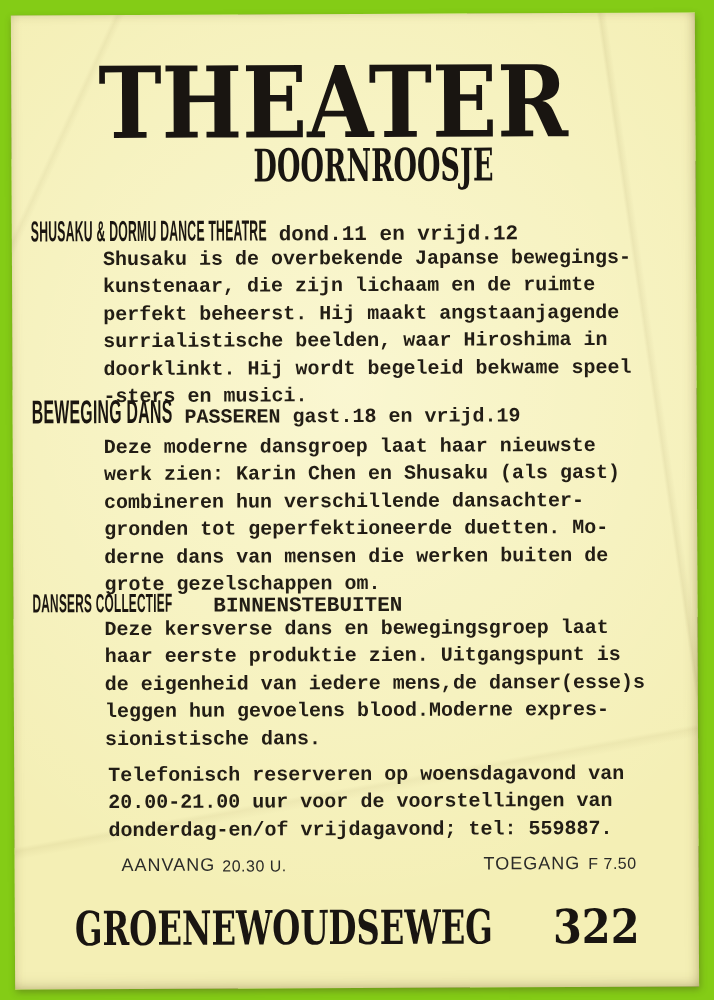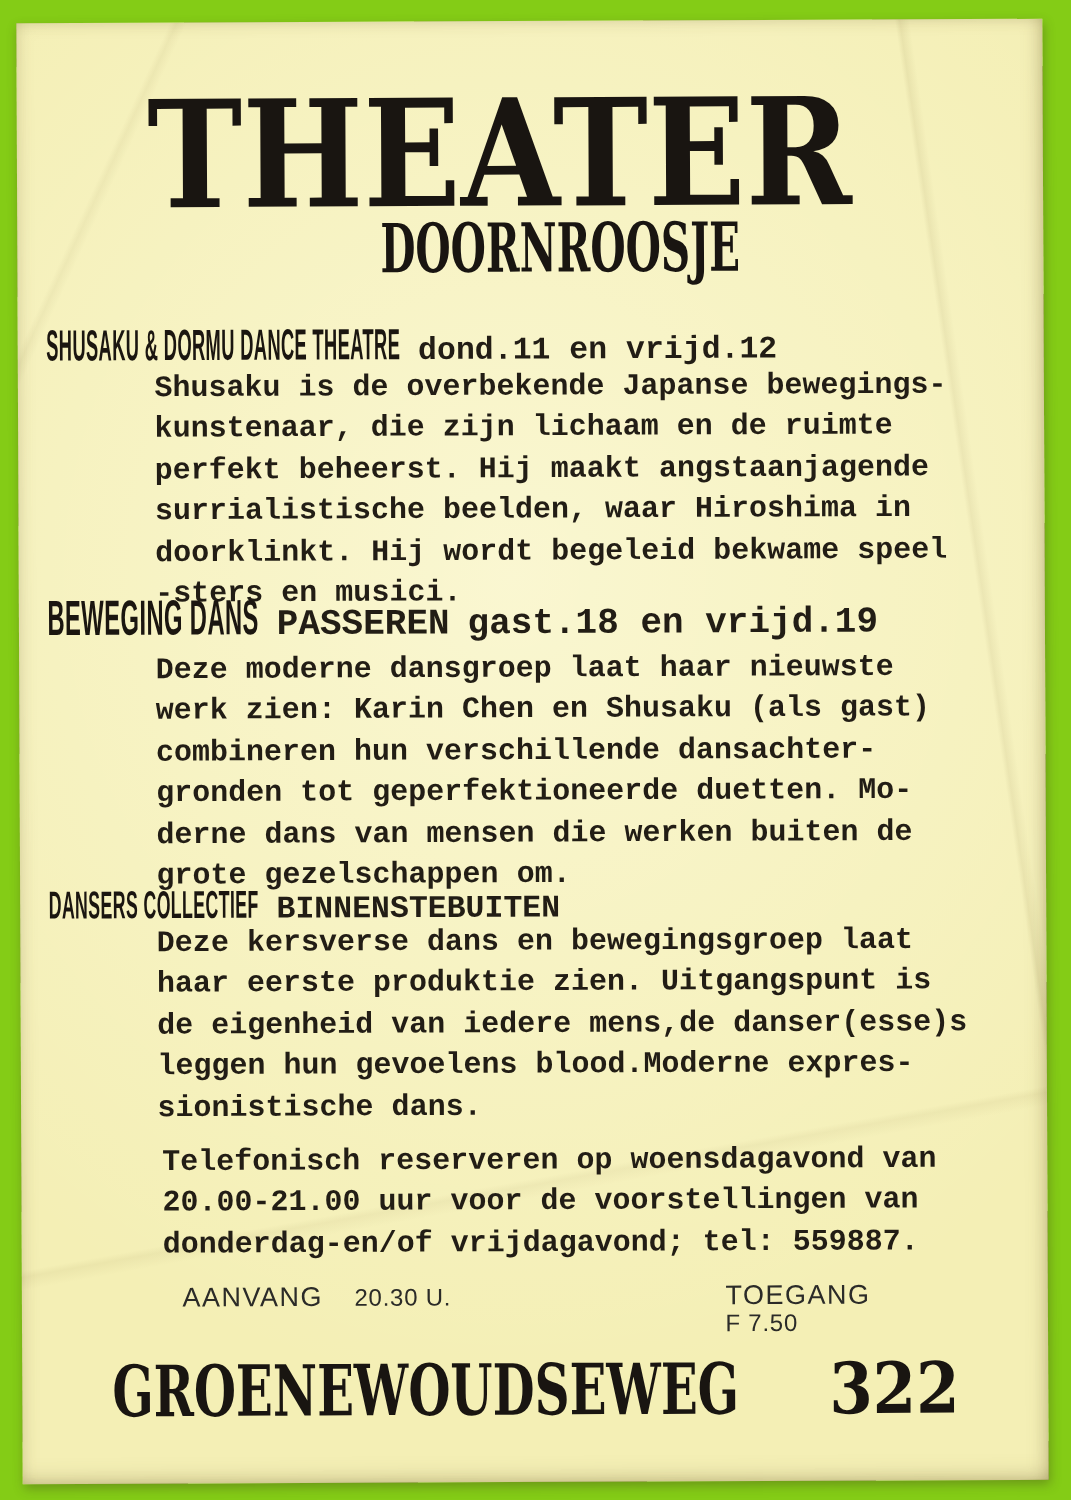--- a/index.html
+++ b/index.html
@@ -38,32 +38,32 @@
   .title{left:87px;top:32px;font-size:99px;}
   .subtitle{left:242px;top:126px;font-size:45px;}
   .sec-head{display:flex;align-items:baseline;column-gap:12px;left:19px;}
   .sec1-head{top:202px;}
   .sec2-head{top:380px;}
   .sec3-head{top:575px;}
   .sec1-head .cond{font-size:29px;}
   .sec2-head .cond{font-size:33px;}
   .sec3-head .cond{font-size:26px;}
   .sec1-head .typed,.sec3-head .typed{font-size:21px;}
-  .sec2-head .typed{font-size:24px;}
-  .sec3-head .show{}
+  .sec2-head .typed{font-size:20px;}
+  .sec3-head .show{margin-left:29px;}
   .body{
     left:91px;font-size:20px;line-height:27.4px;white-space:pre-line;
   }
   .body1{top:231px;}
   .body2{top:419px;}
   .body3{top:601px;}
   .booking{left:94px;top:747px;font-size:20px;line-height:27.4px;white-space:pre-line;}
   .inforow{display:flex;align-items:baseline;color:#2b2b28;}
-  .aanvang{left:107px;top:840px;column-gap:21px;align-items:flex-end;}
-  .toegang{left:469px;top:840px;column-gap:28px;flex-direction:column;}
+  .aanvang{left:107px;top:840px;column-gap:7px;align-items:flex-end;}
+  .toegang{left:469px;top:840px;column-gap:8px;}
   .info-label{font-size:18px;letter-spacing:1px;white-space:nowrap;}
   .info-value{font-size:16px;letter-spacing:0.5px;white-space:nowrap;}
   .footer{left:60px;top:890px;display:flex;align-items:baseline;column-gap:60px;}
   .footer .stencil{font-size:47px;}
 </style>
 </head>
 <body>
 
 <div class="stage">
   <div class="paper">

